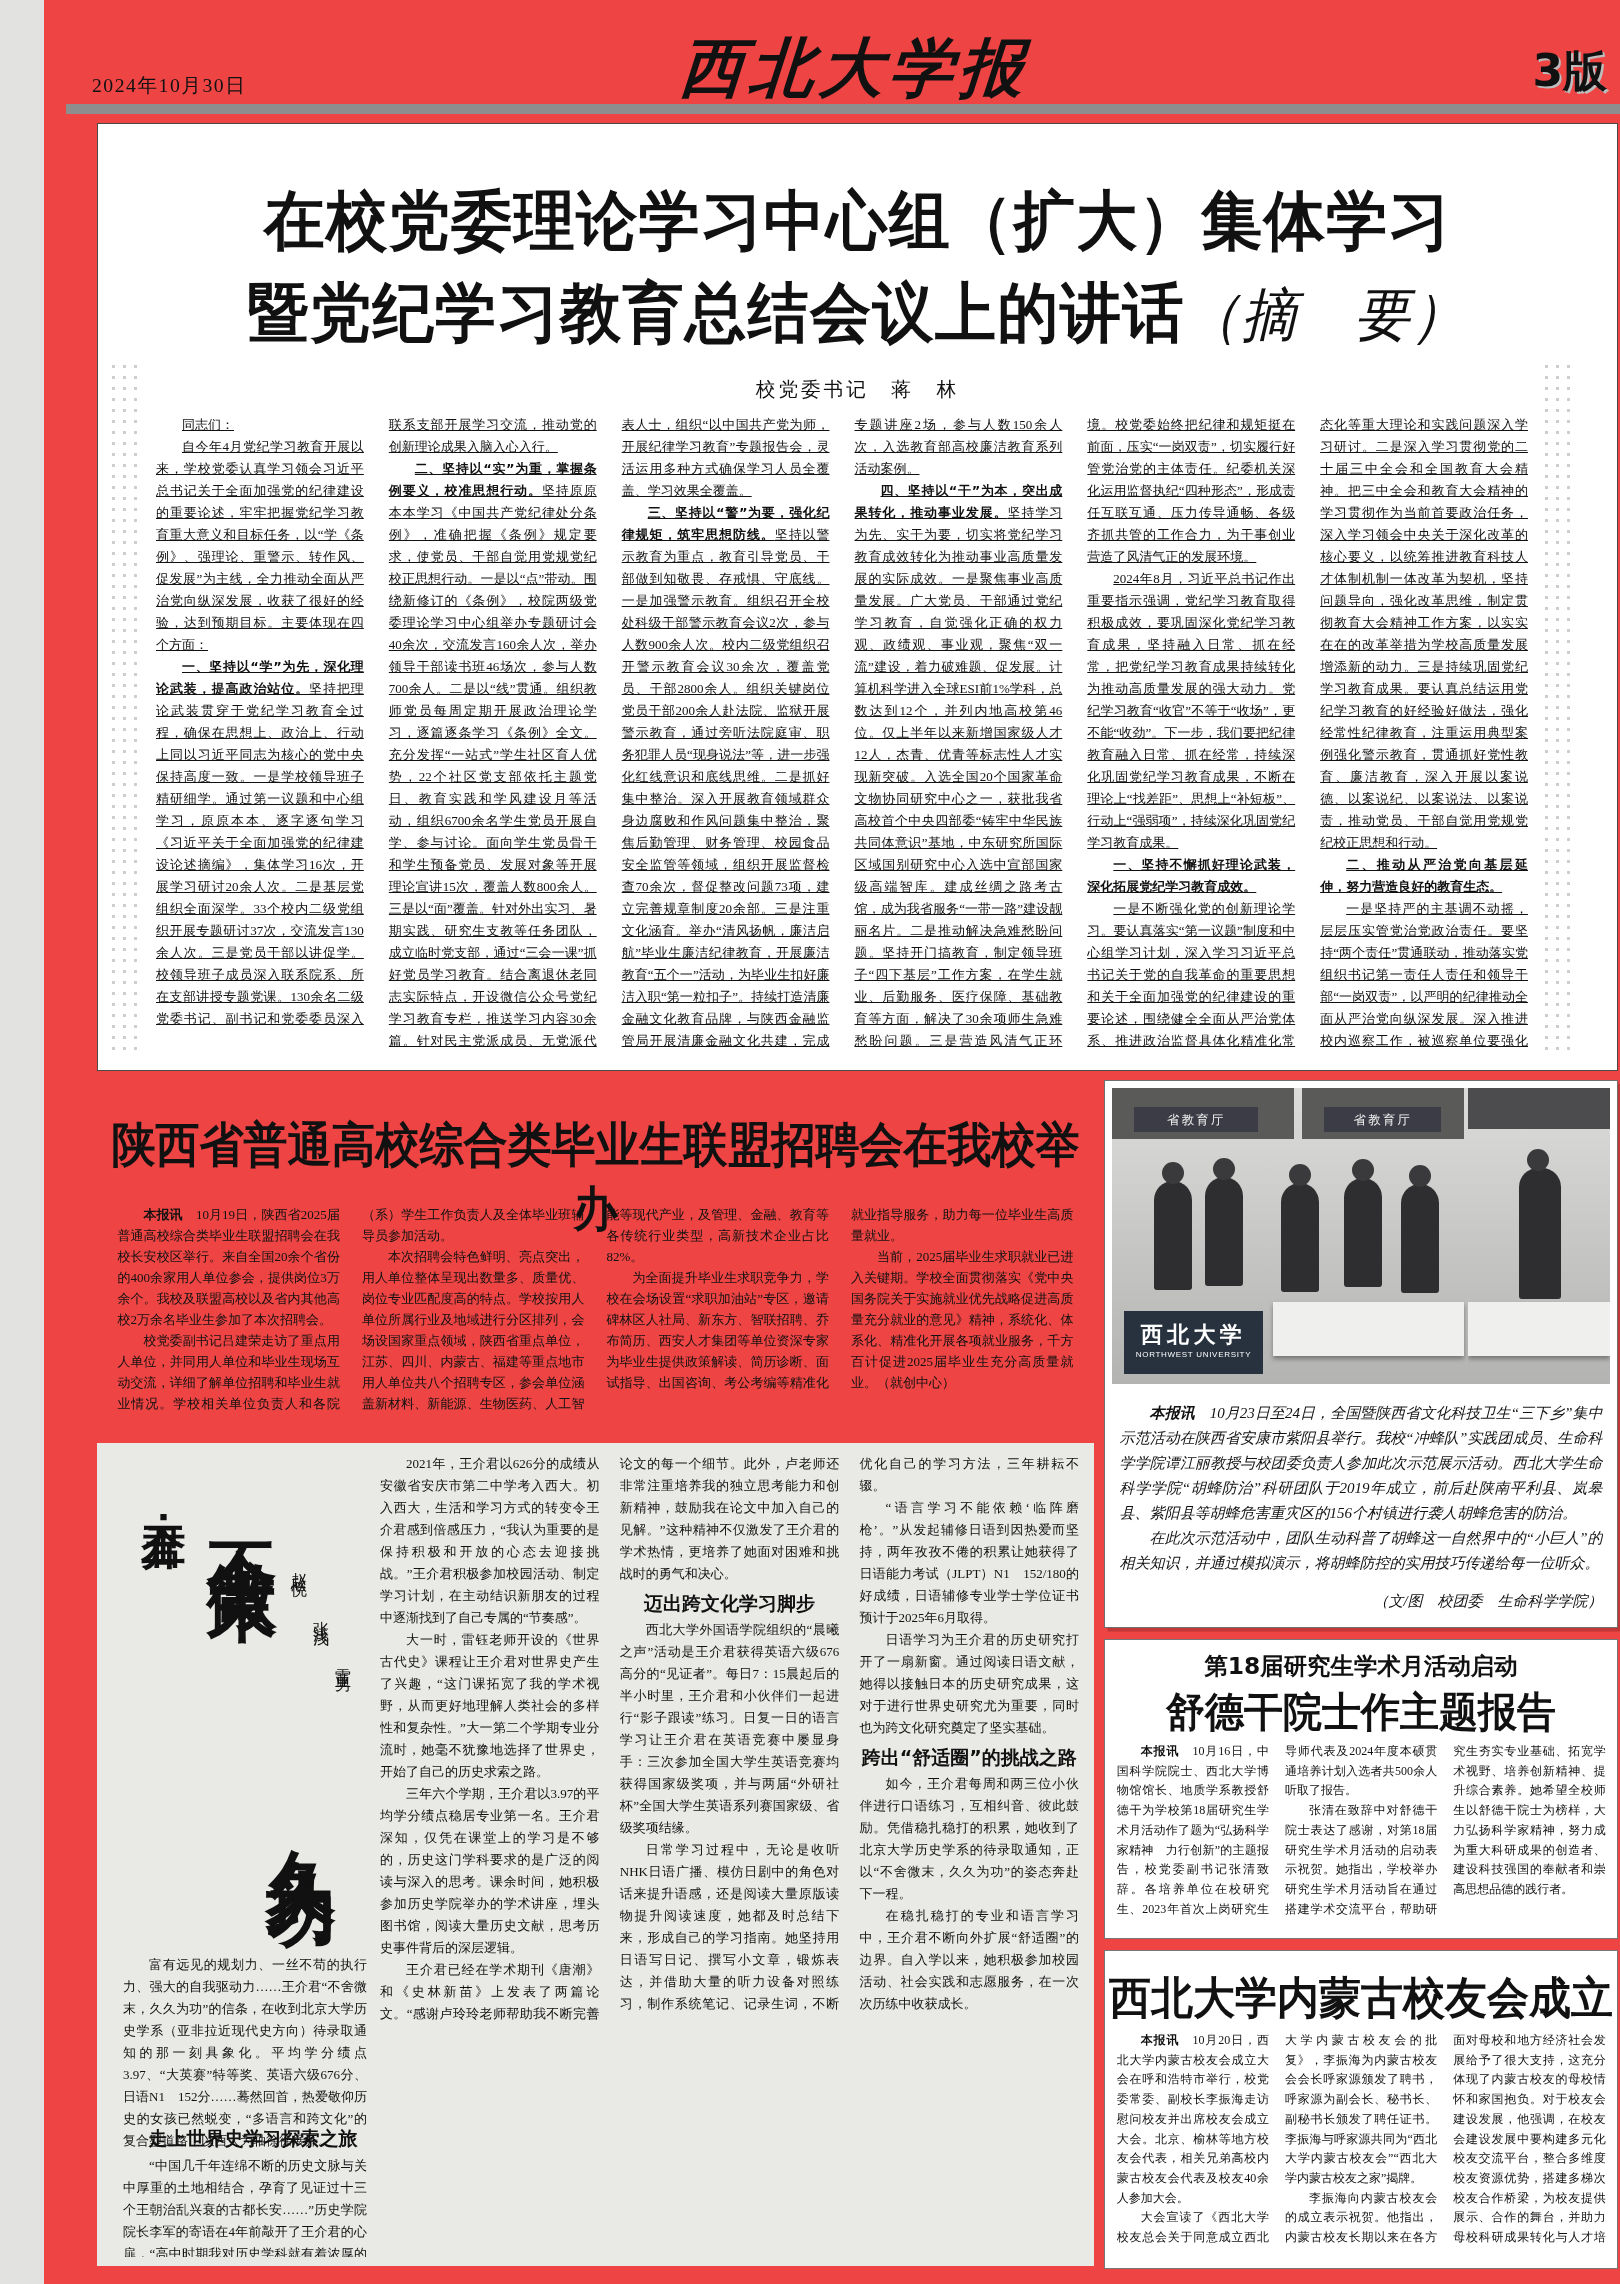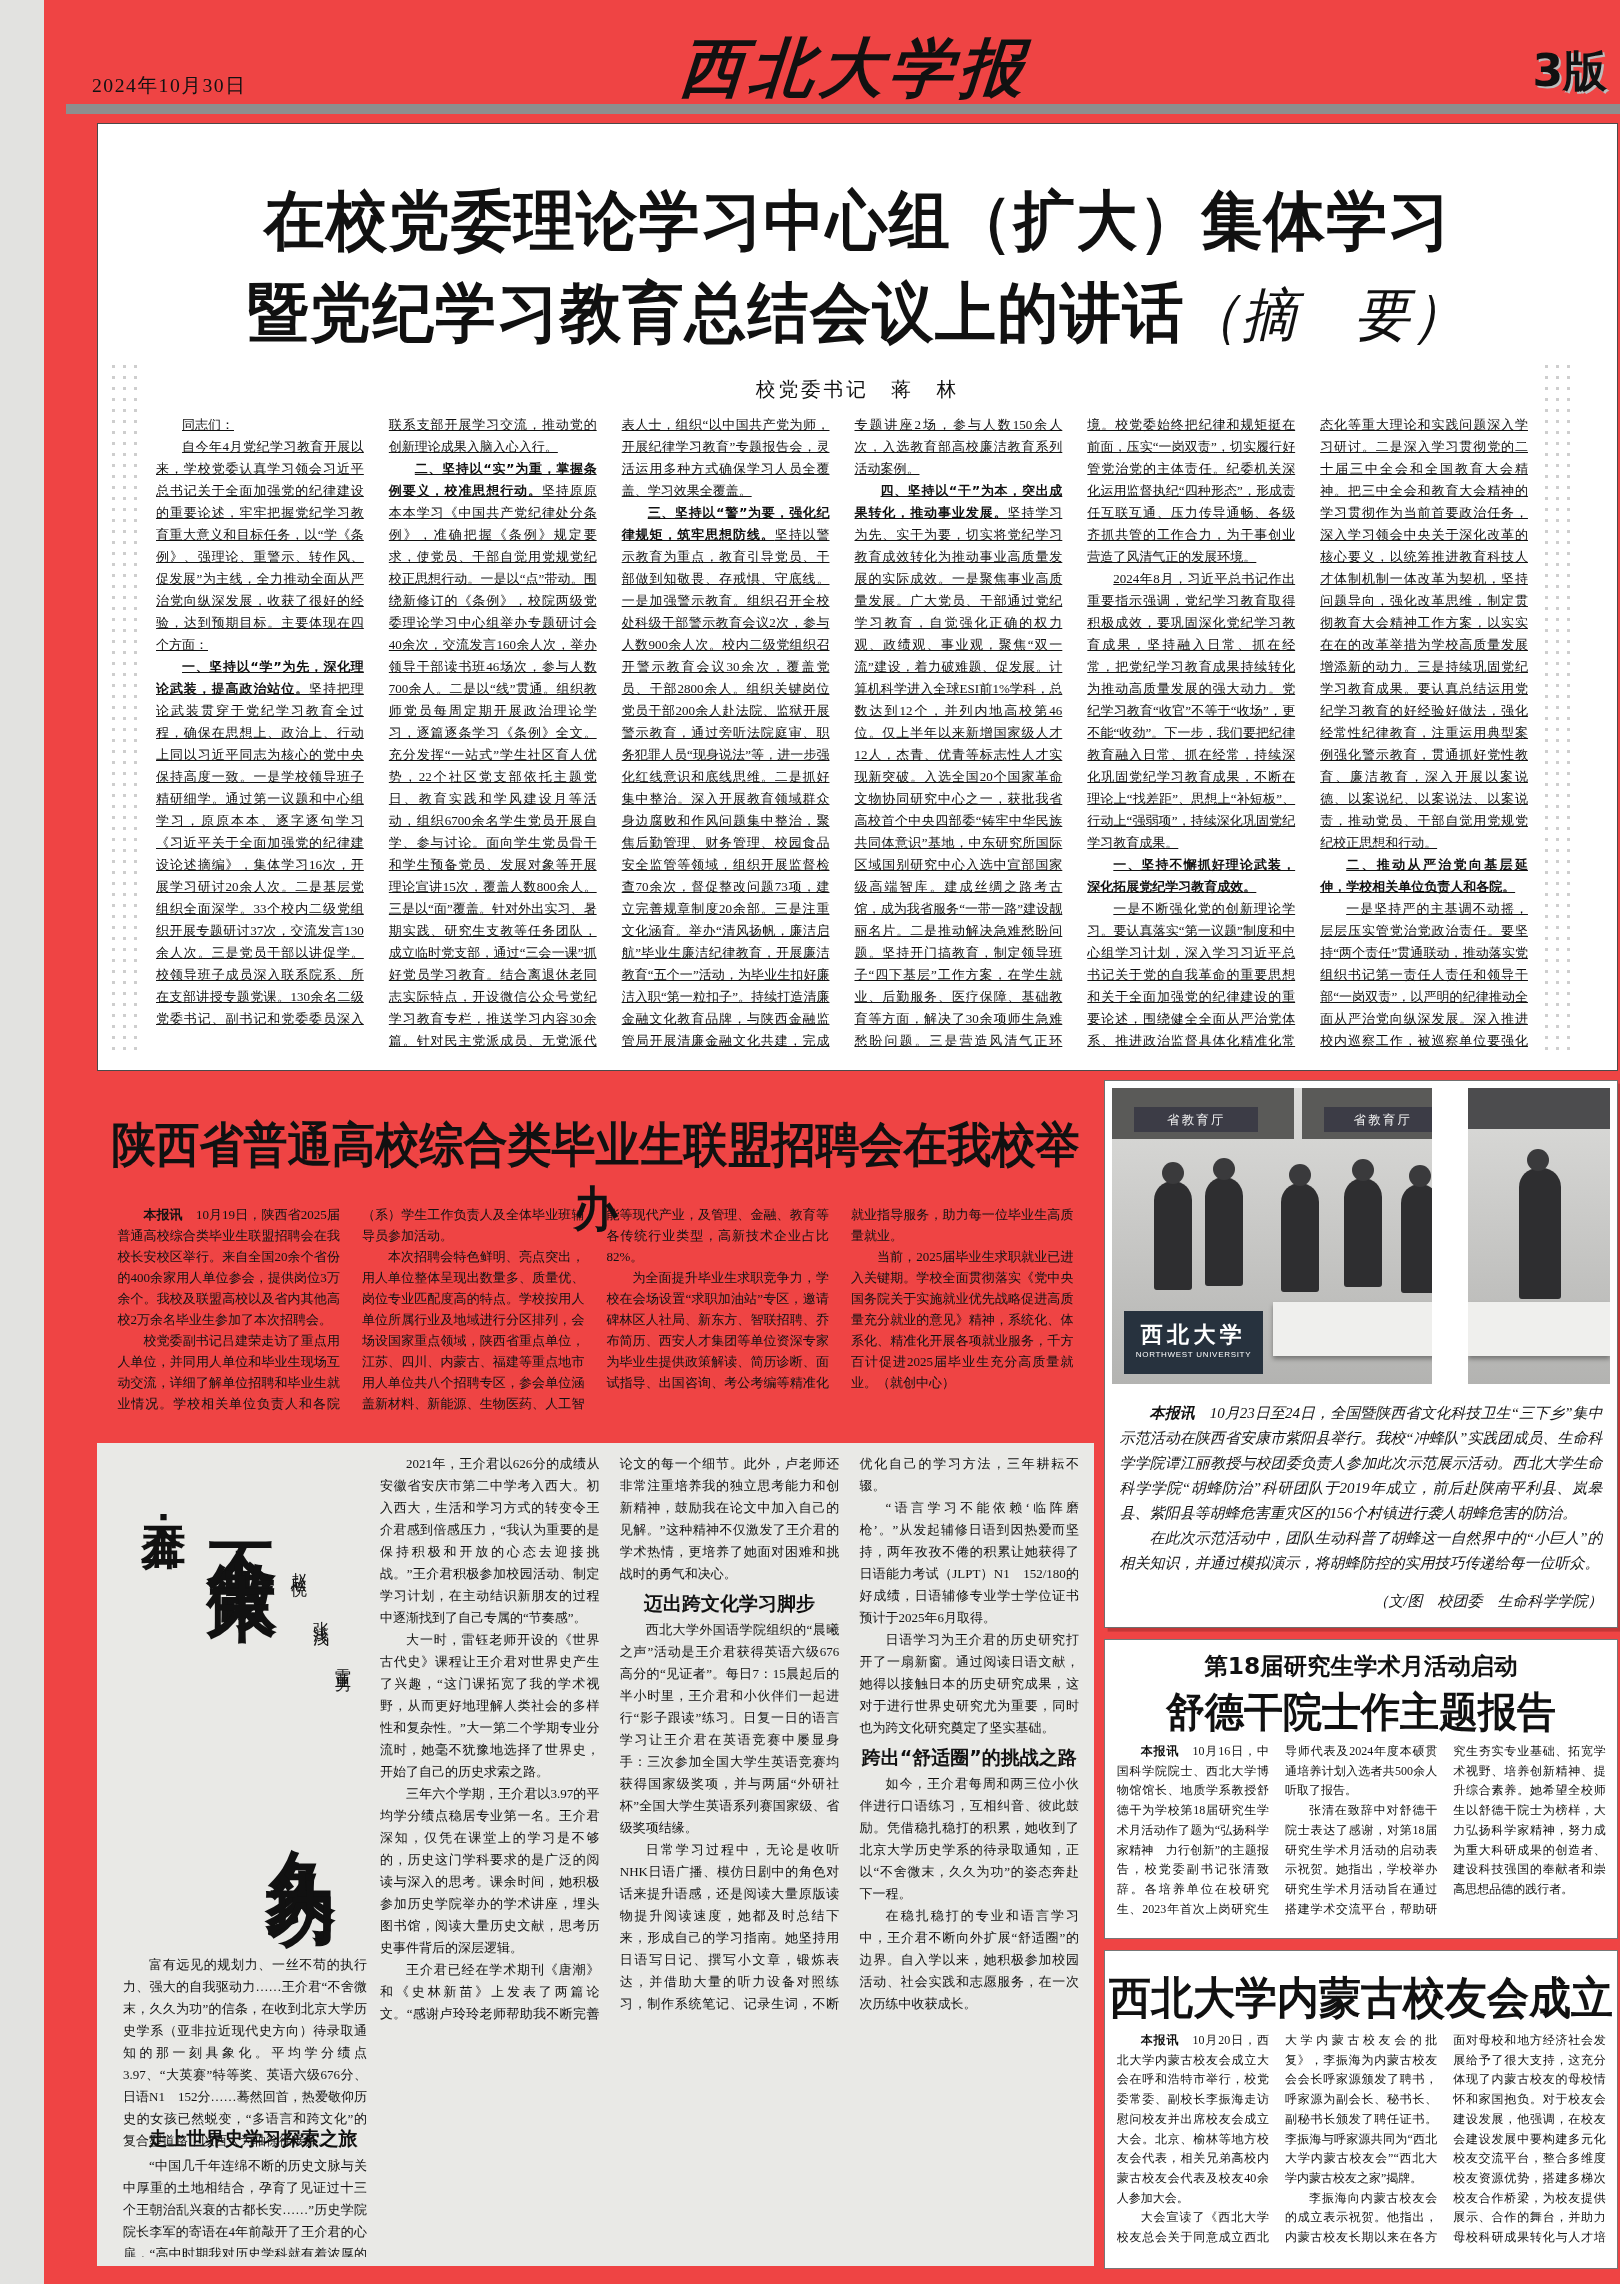--- a/index.html
+++ b/index.html
@@ -37,21 +37,21 @@
   .recruit-hl{position:absolute;top:38px;width:100%;text-align:center;font-size:44px;
               font-weight:900;font-family:"DejaVu Sans","Liberation Sans",sans-serif;
               transform:scaleY(1.08);}
   .recruit-body{position:absolute;left:20.4px;top:124px;width:956px;height:223px;
                 column-count:4;column-gap:22px;font-size:13px;line-height:21px;
                 text-align:justify;overflow:hidden;}
   
   .wasp-box{left:1060px;top:1080px;width:512px;height:546px;border:0.7px solid #6f6f6f;
             background:#fff;box-shadow:3.6px 3.6px 0 rgba(0,0,0,.18);}
   .photo{position:absolute;top:7.3px;height:296px;overflow:hidden;background:linear-gradient(#dcdcda,#b3b3b1);}
-  .photo-left{left:7.3px;width:320px;}
+  .photo-left{left:7.3px;width:352px;padding-left:16px;}
   .photo-right{left:363px;width:142px;}
   .tent{position:absolute;top:0;height:51px;background:#5a5a58;}
   .banner{position:absolute;top:19px;height:25px;background:#3c3c46;color:#f3f3f3;
           font-size:12.4px;letter-spacing:2.2px;text-align:center;line-height:25px;
           font-family:"DejaVu Sans","Liberation Sans",sans-serif;}
   .person{position:absolute;width:38px;height:109px;background:#2e2e30;border-radius:19px 19px 2.9px 2.9px;}
   .person:before{content:"";position:absolute;left:8px;top:-19px;width:22px;height:22px;
                  border-radius:50%;background:#3a3a3c;}
   .table{position:absolute;bottom:28px;height:54px;background:#efefed;box-shadow:0 2.9px 4.4px rgba(0,0,0,.35);}
   .logo-card{position:absolute;left:11.7px;bottom:10.2px;width:139px;height:63px;background:#27323e;
@@ -117,21 +117,21 @@
     <div class="main-body">
       <p class="para"><strong></strong><span>同志们：</span></p>
       <p class="para"><strong></strong><span>自今年4月党纪学习教育开展以来，学校党委认真学习领会习近平总书记关于全面加强党的纪律建设的重要论述，牢牢把握党纪学习教育重大意义和目标任务，以“学《条例》、强理论、重警示、转作风、促发展”为主线，全力推动全面从严治党向纵深发展，收获了很好的经验，达到预期目标。主要体现在四个方面：</span></p>
       <p class="para"><strong>一、坚持以“学”为先，深化理论武装，提高政治站位。</strong><span>坚持把理论武装贯穿于党纪学习教育全过程，确保在思想上、政治上、行动上同以习近平同志为核心的党中央保持高度一致。一是学校领导班子精研细学。通过第一议题和中心组学习，原原本本、逐字逐句学习《习近平关于全面加强党的纪律建设论述摘编》，集体学习16次，开展学习研讨20余人次。二是基层党组织全面深学。33个校内二级党组织开展专题研讨37次，交流发言130余人次。三是党员干部以讲促学。校领导班子成员深入联系院系、所在支部讲授专题党课。130余名二级党委书记、副书记和党委委员深入联系支部开展学习交流，推动党的创新理论成果入脑入心入行。</span></p>
       <p class="para"><strong>二、坚持以“实”为重，掌握条例要义，校准思想行动。</strong><span>坚持原原本本学习《中国共产党纪律处分条例》，准确把握《条例》规定要求，使党员、干部自觉用党规党纪校正思想行动。一是以“点”带动。围绕新修订的《条例》，校院两级党委理论学习中心组举办专题研讨会40余次，交流发言160余人次，举办领导干部读书班46场次，参与人数700余人。二是以“线”贯通。组织教师党员每周定期开展政治理论学习，逐篇逐条学习《条例》全文。充分发挥“一站式”学生社区育人优势，22个社区党支部依托主题党日、教育实践和学风建设月等活动，组织6700余名学生党员开展自学、参与讨论。面向学生党员骨干和学生预备党员、发展对象等开展理论宣讲15次，覆盖人数800余人。三是以“面”覆盖。针对外出实习、暑期实践、研究生支教等任务团队，成立临时党支部，通过“三会一课”抓好党员学习教育。结合离退休老同志实际特点，开设微信公众号党纪学习教育专栏，推送学习内容30余篇。针对民主党派成员、无党派代表人士，组织“以中国共产党为师，开展纪律学习教育”专题报告会，灵活运用多种方式确保学习人员全覆盖、学习效果全覆盖。</span></p>
       <p class="para"><strong>三、坚持以“警”为要，强化纪律规矩，筑牢思想防线。</strong><span>坚持以警示教育为重点，教育引导党员、干部做到知敬畏、存戒惧、守底线。一是加强警示教育。组织召开全校处科级干部警示教育会议2次，参与人数900余人次。校内二级党组织召开警示教育会议30余次，覆盖党员、干部2800余人。组织关键岗位党员干部200余人赴法院、监狱开展警示教育，通过旁听法院庭审、职务犯罪人员“现身说法”等，进一步强化红线意识和底线思维。二是抓好集中整治。深入开展教育领域群众身边腐败和作风问题集中整治，聚焦后勤管理、财务管理、校园食品安全监管等领域，组织开展监督检查70余次，督促整改问题73项，建立完善规章制度20余部。三是注重文化涵育。举办“清风扬帆，廉洁启航”毕业生廉洁纪律教育，开展廉洁教育“五个一”活动，为毕业生扣好廉洁入职“第一粒扣子”。持续打造清廉金融文化教育品牌，与陕西金融监管局开展清廉金融文化共建，完成专题讲座2场，参与人数150余人次，入选教育部高校廉洁教育系列活动案例。</span></p>
       <p class="para"><strong>四、坚持以“干”为本，突出成果转化，推动事业发展。</strong><span>坚持学习为先、实干为要，切实将党纪学习教育成效转化为推动事业高质量发展的实际成效。一是聚焦事业高质量发展。广大党员、干部通过党纪学习教育，自觉强化正确的权力观、政绩观、事业观，聚焦“双一流”建设，着力破难题、促发展。计算机科学进入全球ESI前1%学科，总数达到12个，并列内地高校第46位。仅上半年以来新增国家级人才12人，杰青、优青等标志性人才实现新突破。入选全国20个国家革命文物协同研究中心之一，获批我省高校首个中央四部委“铸牢中华民族共同体意识”基地，中东研究所国际区域国别研究中心入选中宣部国家级高端智库。建成丝绸之路考古馆，成为我省服务“一带一路”建设靓丽名片。二是推动解决急难愁盼问题。坚持开门搞教育，制定领导班子“四下基层”工作方案，在学生就业、后勤服务、医疗保障、基础教育等方面，解决了30余项师生急难愁盼问题。三是营造风清气正环境。校党委始终把纪律和规矩挺在前面，压实“一岗双责”，切实履行好管党治党的主体责任。纪委机关深化运用监督执纪“四种形态”，形成责任互联互通、压力传导通畅、各级齐抓共管的工作合力，为干事创业营造了风清气正的发展环境。</span></p>
       <p class="para"><strong></strong><span>2024年8月，习近平总书记作出重要指示强调，党纪学习教育取得积极成效，要巩固深化党纪学习教育成果，坚持融入日常、抓在经常，把党纪学习教育成果持续转化为推动高质量发展的强大动力。党纪学习教育“收官”不等于“收场”，更不能“收劲”。下一步，我们要把纪律教育融入日常、抓在经常，持续深化巩固党纪学习教育成果，不断在理论上“找差距”、思想上“补短板”、行动上“强弱项”，持续深化巩固党纪学习教育成果。</span></p>
       <p class="para"><strong>一、坚持不懈抓好理论武装，深化拓展党纪学习教育成效。</strong><span></span></p>
       <p class="para"><strong></strong><span>一是不断强化党的创新理论学习。要认真落实“第一议题”制度和中心组学习计划，深入学习习近平总书记关于党的自我革命的重要思想和关于全面加强党的纪律建设的重要论述，围绕健全全面从严治党体系、推进政治监督具体化精准化常态化等重大理论和实践问题深入学习研讨。二是深入学习贯彻党的二十届三中全会和全国教育大会精神。把三中全会和教育大会精神的学习贯彻作为当前首要政治任务，深入学习领会中央关于深化改革的核心要义，以统筹推进教育科技人才体制机制一体改革为契机，坚持问题导向，强化改革思维，制定贯彻教育大会精神工作方案，以实实在在的改革举措为学校高质量发展增添新的动力。三是持续巩固党纪学习教育成果。要认真总结运用党纪学习教育的好经验好做法，强化经常性纪律教育，注重运用典型案例强化警示教育，贯通抓好党性教育、廉洁教育，深入开展以案说德、以案说纪、以案说法、以案说责，推动党员、干部自觉用党规党纪校正思想和行动。</span></p>
-      <p class="para"><strong>二、推动从严治党向基层延伸，学校相关单位负责人和各院。</strong><span></span></p>
+      <p class="para"><strong>二、推动从严治党向基层延伸，努力营造良好的教育生态。</strong><span></span></p>
       <p class="para"><strong></strong><span>一是坚持严的主基调不动摇，层层压实管党治党政治责任。要坚持“两个责任”贯通联动，推动落实党组织书记第一责任人责任和领导干部“一岗双责”，以严明的纪律推动全面从严治党向纵深发展。深入推进校内巡察工作，被巡察单位要强化巡察整改政治责任，把党纪学习教育、专项整治、巡察审计等工作中发现的问题结合起来，持续抓好整改，让师生群众切实感受到巡察带来的实际效果。巡察办要按照工作计划，抓紧安排部署下一轮巡察工作，不断推动全面从严治党向基层延伸。二是加强思想政治工作，守牢意识形态和安全工作底线。校内各单位、各级党组织要强化师生思想政治工作的针对性和实效性，针对具体人、具体事，逐一排查分析，采取有针对性的举措，切实补齐教师和学生的思想政治工作短板。各党委、直属党支部要敢于担责、善于斗争，对违反校纪校规的言行要坚决亮剑，切实维护和营造风清气正的育人环境。要进一步健全舆情综合防控体系，做好重大决策事项事前舆情风险评估，妥善处置各类风险。三是把纪律建设摆在更加突出位置，持之以恒正风肃纪。要加强对重点部门、关键岗位、重点领域的监督，完善权力监督制约机制，不断健全监督体系，促进各类监督贯通协调，让权力在阳光下运行。</span></p>
 
     </div>
   </div>
 
   <div class="abs recruit-box">
     <div class="recruit-hl">陕西省普通高校综合类毕业生联盟招聘会在我校举办</div>
     <div class="recruit-body">
       <p class="para"><strong>本报讯</strong>　<span>10月19日，陕西省2025届普通高校综合类毕业生联盟招聘会在我校长安校区举行。来自全国20余个省份的400余家用人单位参会，提供岗位3万余个。我校及联盟高校以及省内其他高校2万余名毕业生参加了本次招聘会。</span></p>
       <p class="para"><span>校党委副书记吕建荣走访了重点用人单位，并同用人单位和毕业生现场互动交流，详细了解单位招聘和毕业生就业情况。学校相关单位负责人和各院（系）学生工作负责人及全体毕业班辅导员参加活动。</span></p>

